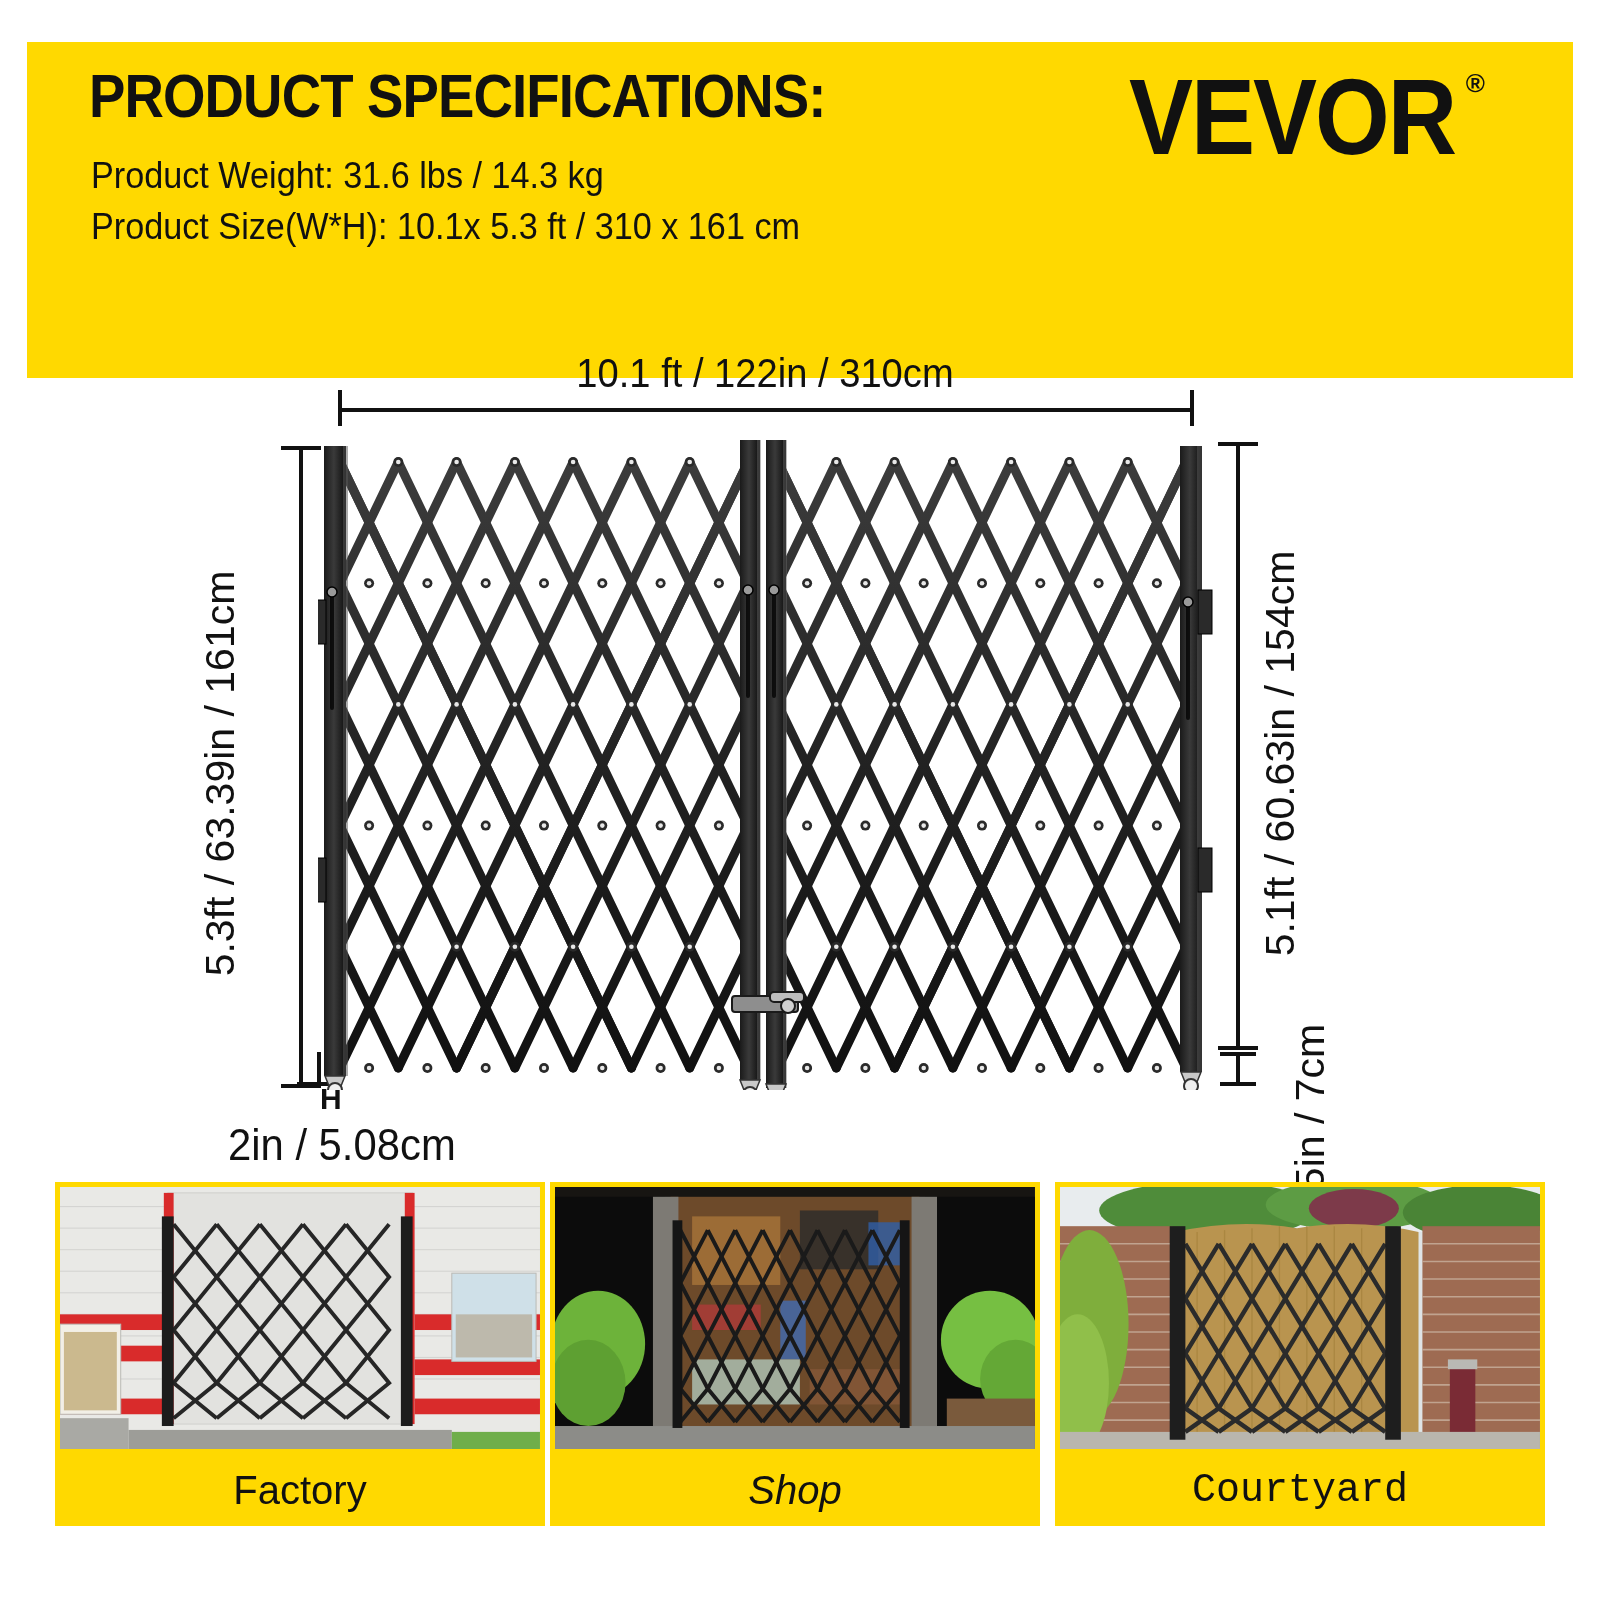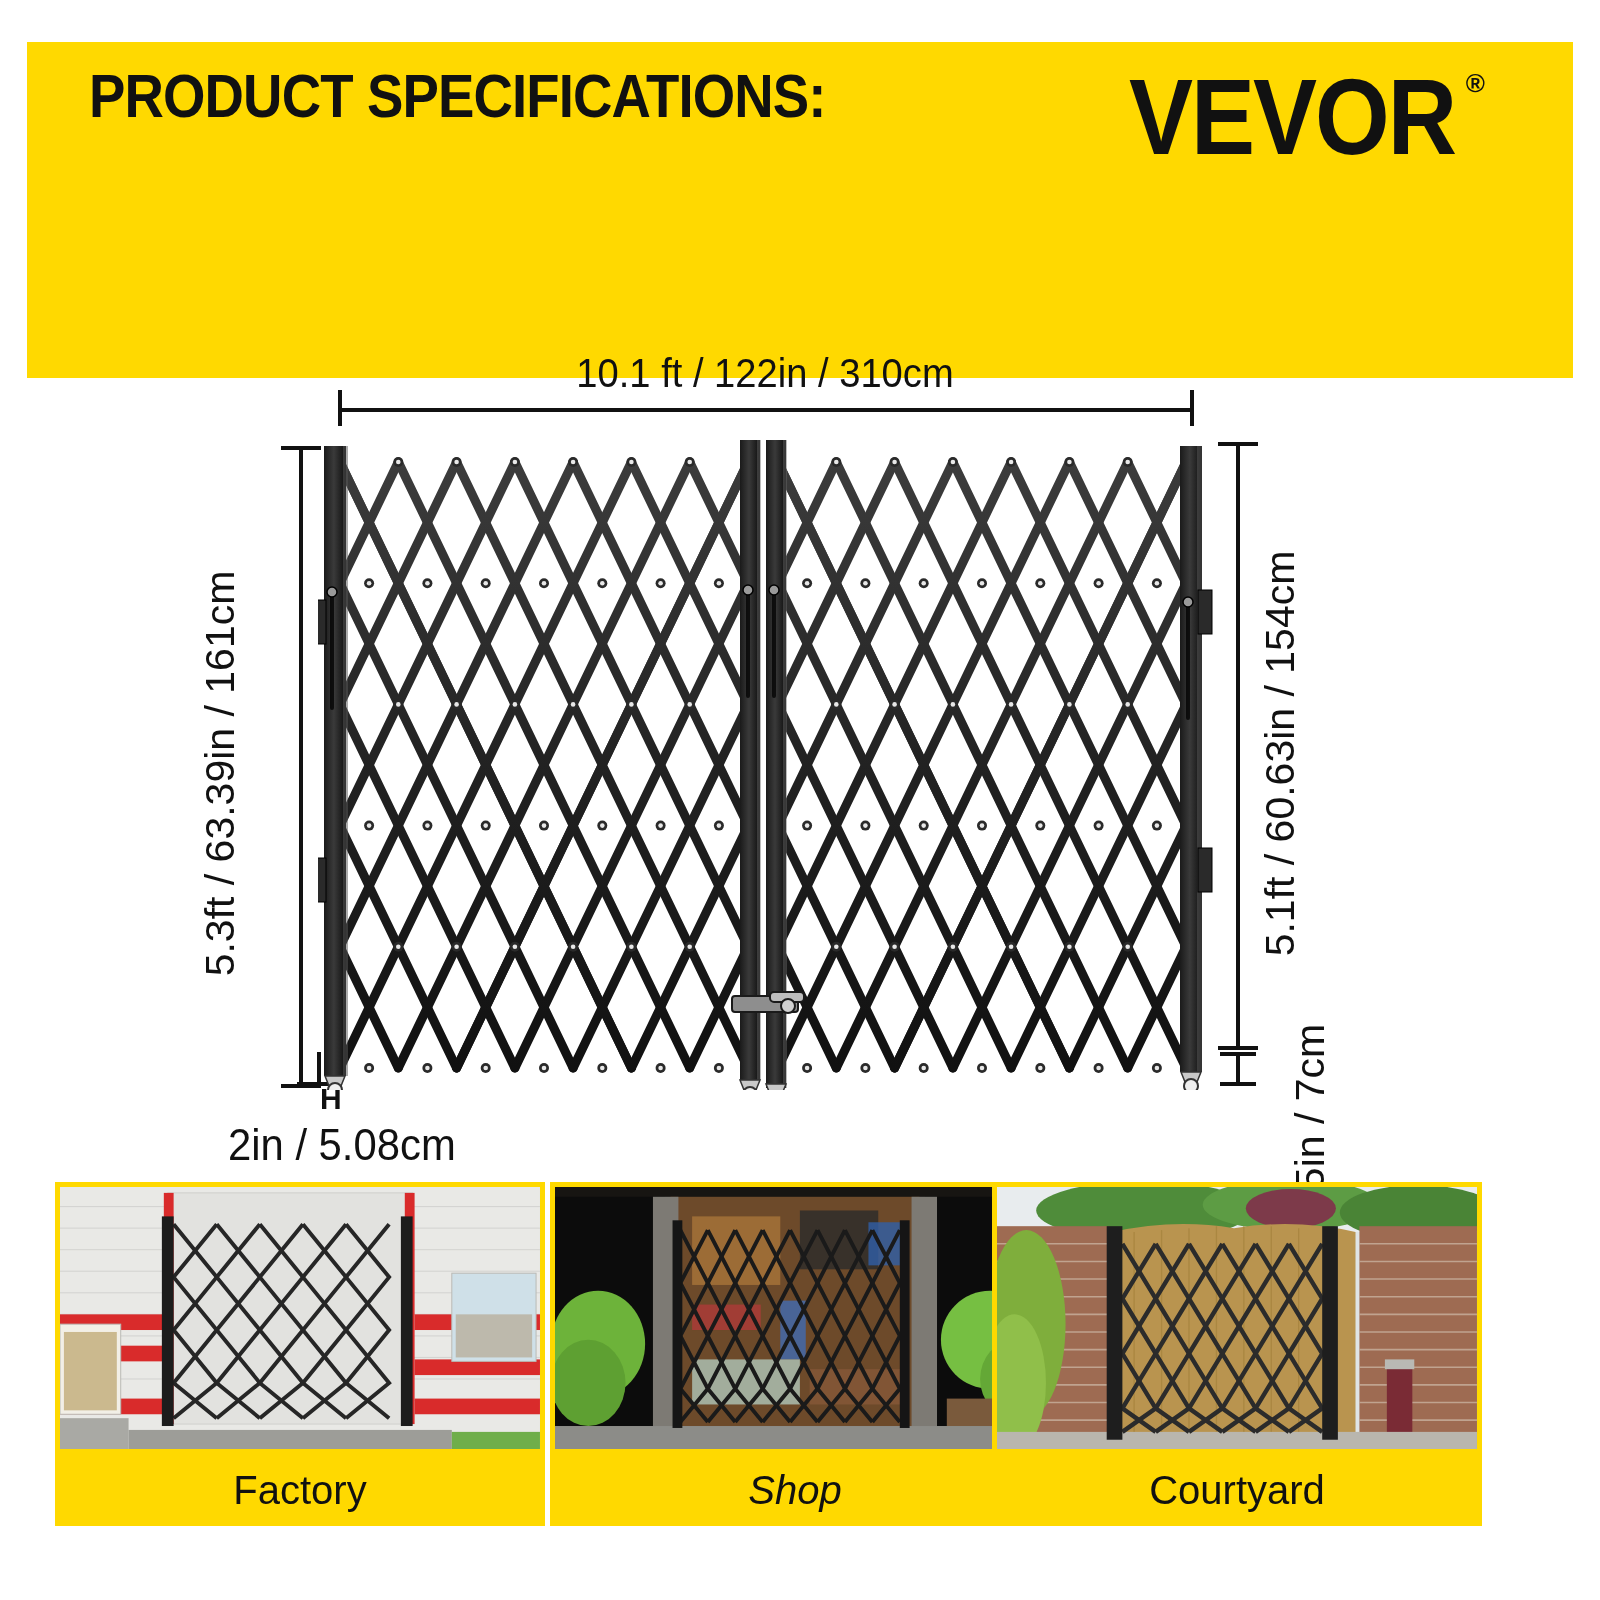--- a/index.html
+++ b/index.html
@@ -70,20 +70,24 @@
                  display:flex;align-items:center;justify-content:center;
                  font-size:40px;box-sizing:border-box;}
   .scene{position:absolute;inset:0;}
 </style>
 </head>
 <body>
 
 <div id="header-band">
   <div id="header-title">PRODUCT SPECIFICATIONS:</div>
 
+  <div id="spec-lines">
+    <div class="spec-line">Product Weight: 31.6 lbs / 14.3 kg</div>
+    <div class="spec-line">Product Size(W*H): 10.1x 5.3 ft / 310 x 161 cm</div>
+  </div>
 
   <div id="brand-logo">VEVOR</div>
   <div id="brand-reg">®</div>
 </div>
 
 <div id="diagram">
 
   <div id="width-label">10.1 ft / 122in / 310cm</div>
   <div id="width-line"></div>
   <div class="wtick" style="left:338px;"></div>
@@ -489,21 +493,21 @@
           <path d="M324 44 L352 98 L324 152 L352 206 L324 240"></path>
           <path d="M352 44 L324 98 L352 152 L324 206 L352 240"></path>
         </g>
         <rect x="120" y="34" width="10" height="212" fill="#151515"></rect>
         <rect x="352" y="34" width="10" height="212" fill="#151515"></rect>
       </svg>
     </div>
     <div class="photo-caption">Shop</div>
   </div>
 
-  <div class="photo-card" style="left:992px;">
+  <div class="photo-card" style="left:1055px;font-family:Liberation Mono, monospace;">
     <div class="photo-frame">
       <svg class="scene" viewBox="0 0 490 272" preserveAspectRatio="none">
         <rect width="490" height="272" fill="#dfe4e6"></rect>
         <rect x="0" y="0" width="490" height="46" fill="#e8ecee"></rect>
         <ellipse cx="150" cy="24" rx="110" ry="30" fill="#4f8c3a"></ellipse>
         <ellipse cx="300" cy="18" rx="90" ry="26" fill="#5d9c44"></ellipse>
         <ellipse cx="300" cy="22" rx="46" ry="20" fill="#7d3a4a"></ellipse>
         <ellipse cx="430" cy="26" rx="80" ry="28" fill="#4a8436"></ellipse>
         <rect x="0" y="40" width="115" height="232" fill="#9e6b52"></rect>
         <rect x="370" y="40" width="120" height="232" fill="#9e6b52"></rect>

